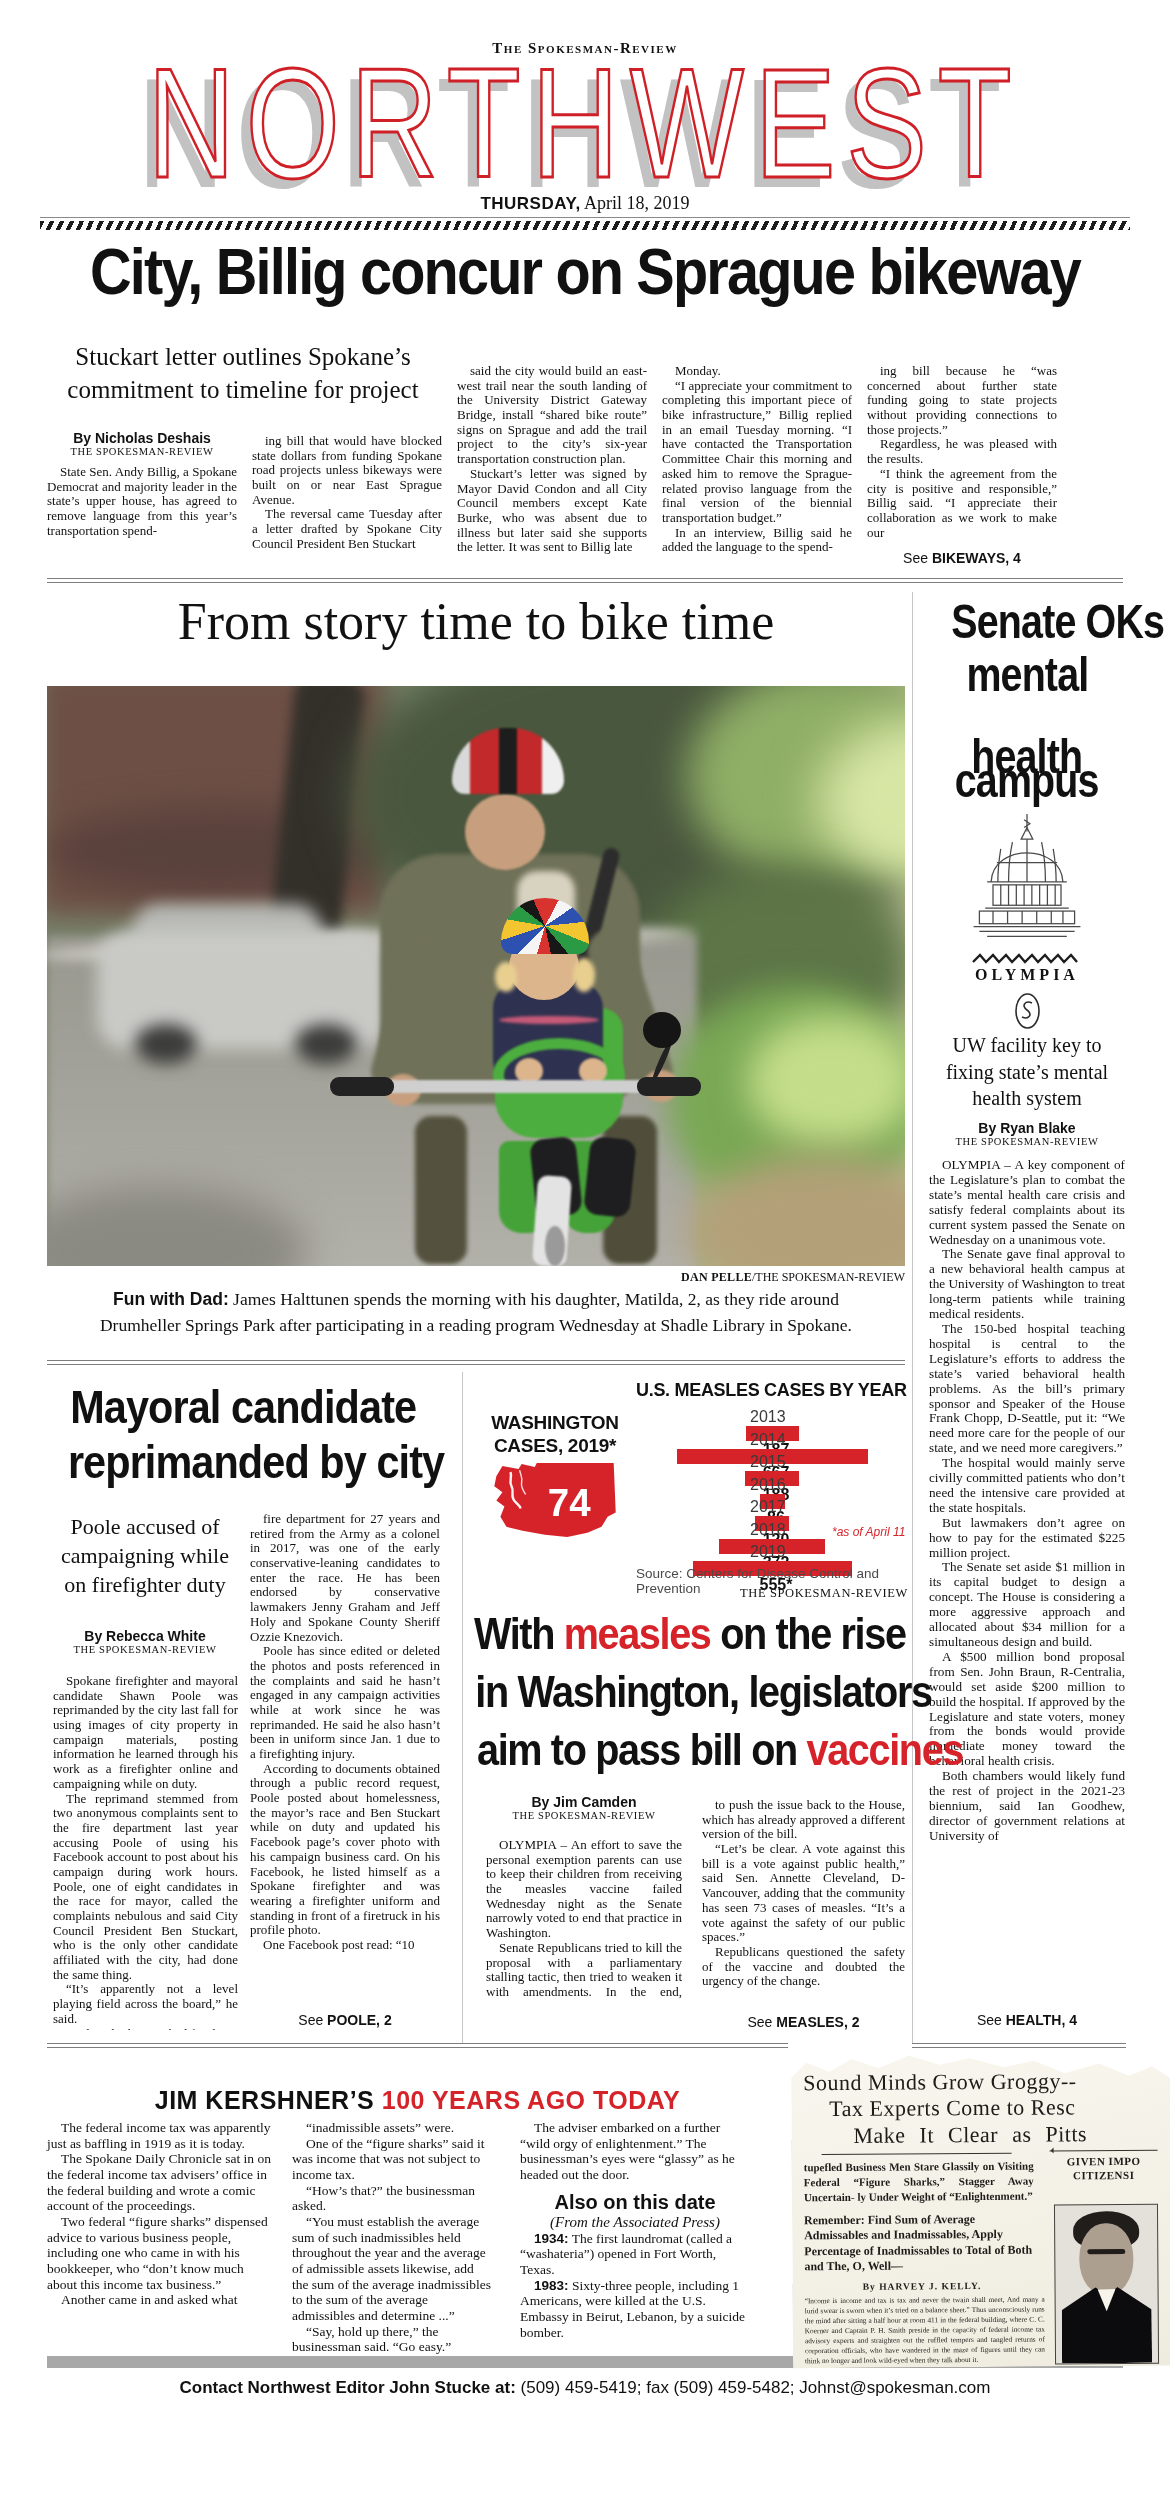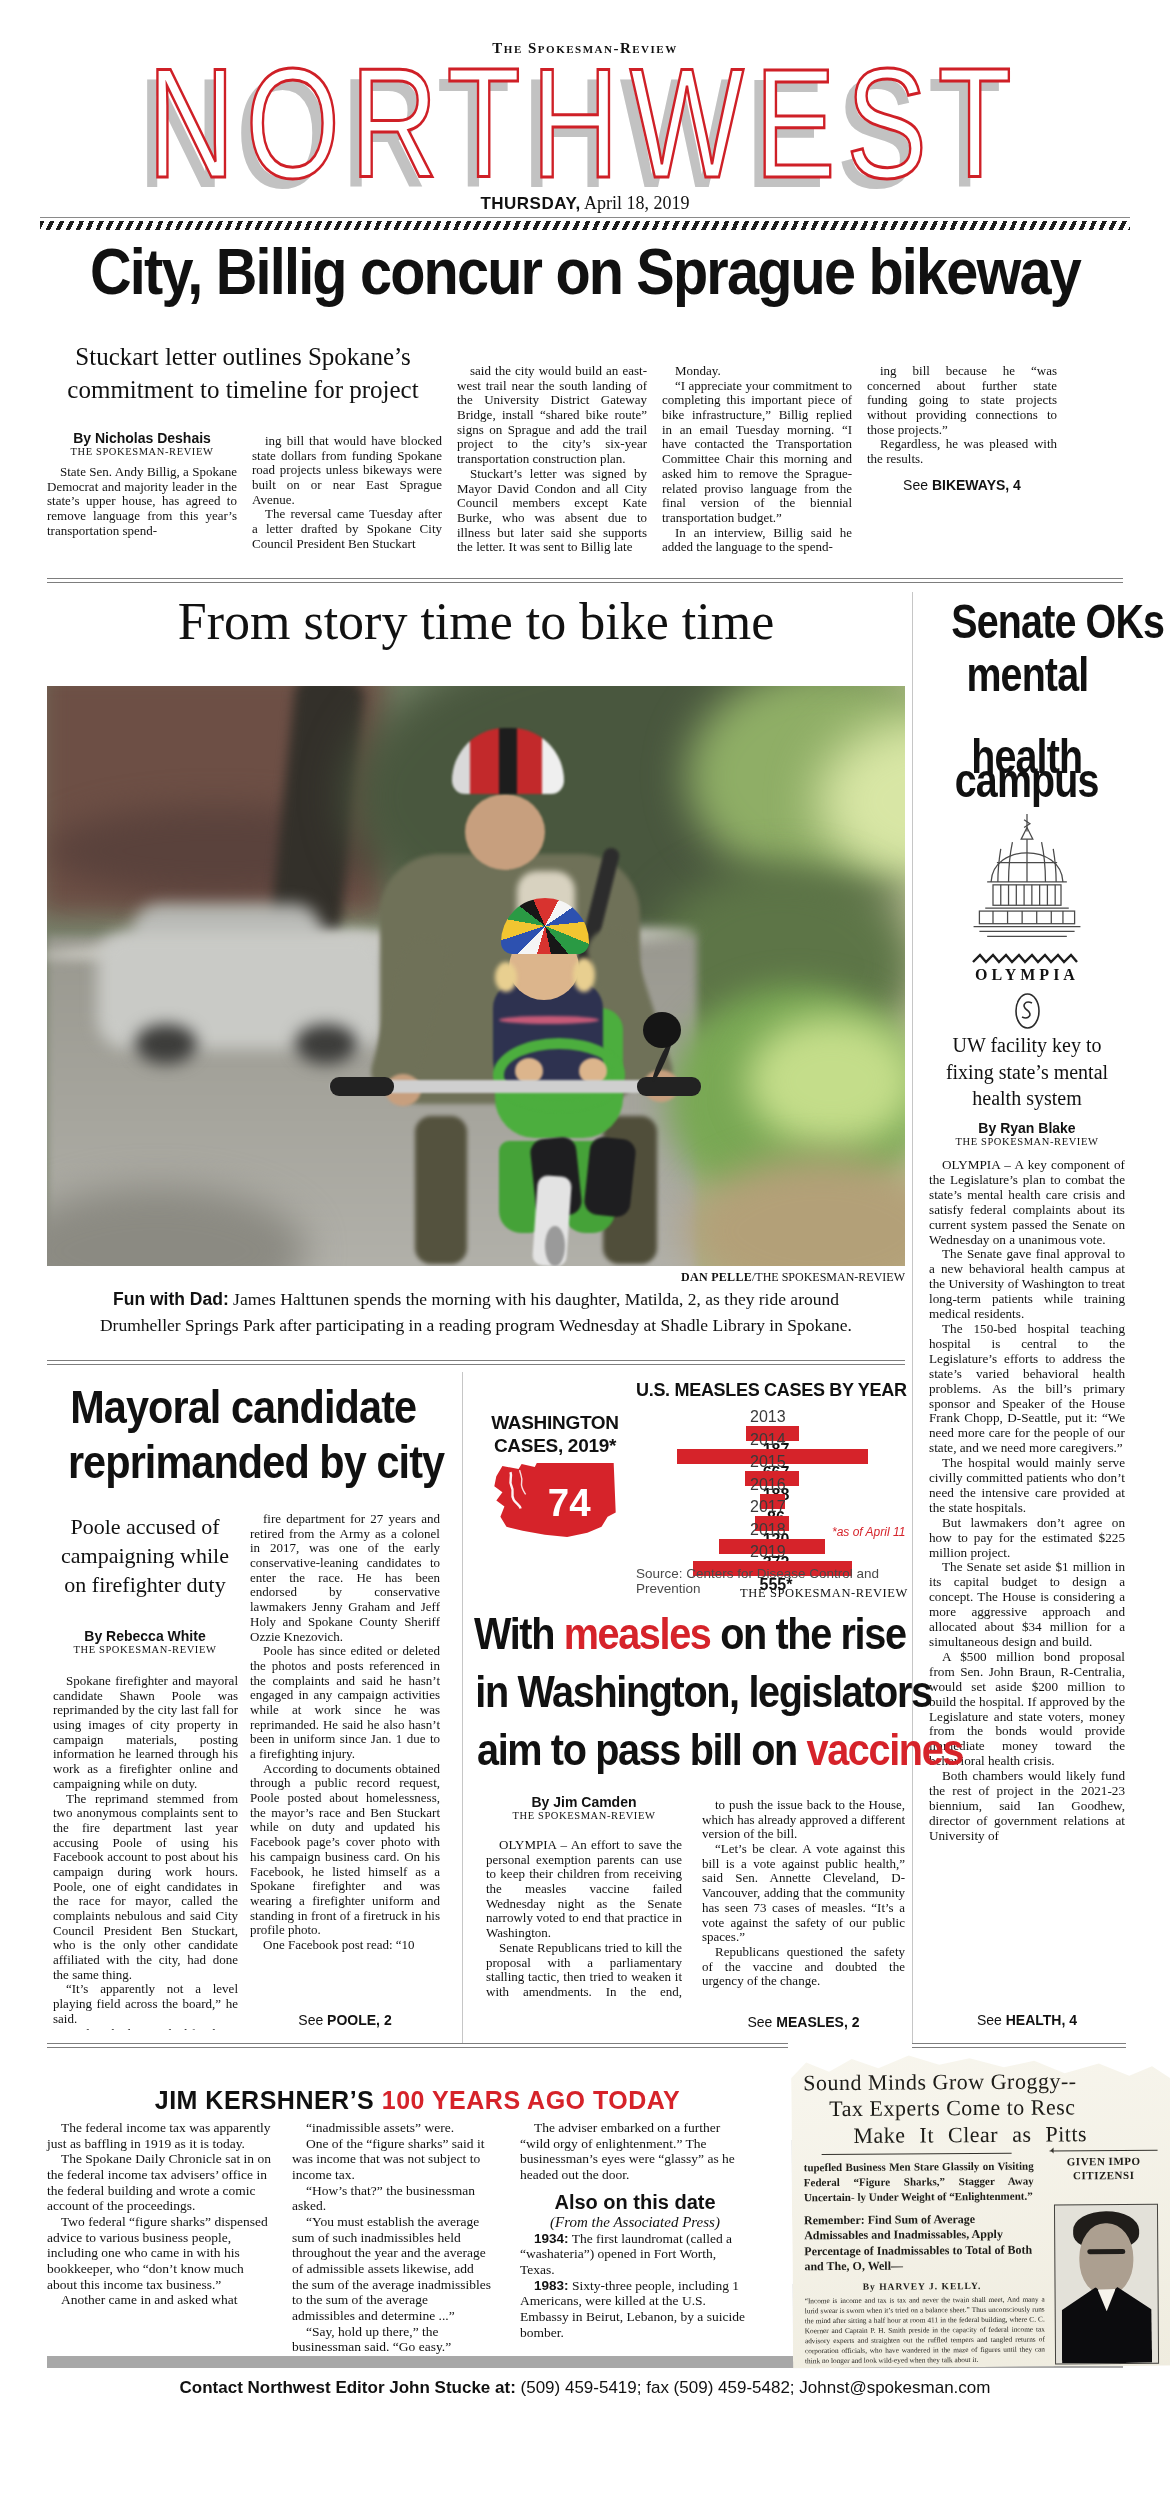--- a/index.html
+++ b/index.html
@@ -178,20 +178,21 @@
     <p>Stuckart’s letter was signed by Mayor David Condon and all City Council members except Kate Burke, who was absent due to illness but later said she supports the letter. It was sent to Billig late</p>
   </div>
   <div class="acol" style="left:662px;top:364px;">
     <p>Monday.</p>
     <p>“I appreciate your commitment to completing this important piece of bike infrastructure,” Billig replied in an email Tuesday morning. “I have contacted the Transportation Committee Chair this morning and asked him to remove the Sprague-related proviso language from the final version of the biennial transportation budget.”</p>
     <p>In an interview, Billig said he added the language to the spend-</p>
   </div>
   <div class="acol" style="left:867px;top:364px;">
     <p>ing bill because he “was concerned about further state funding going to state projects without providing connections to those projects.”</p>
     <p>Regardless, he was pleased with the results.</p>
+    <p>“I think the agreement from the city is positive and responsible,” Billig said. “I appreciate their collaboration as we work to make our</p>
     <p class="see"><span>See </span><b>BIKEWAYS, 4</b></p>
   </div>
   <div class="dd abs" style="top:578px;left:47px;width:1076px;"></div>
 
   <div id="feature-head" class="abs">From story time to bike time</div>
 
   <div id="photo" class="abs">
 
     <div class="blob" style="left:-10px;top:-20px;width:350px;height:250px;background:#6d4f45;filter:blur(14px);border-radius:8px;"></div>
     <div class="blob" style="left:0;top:120px;width:340px;height:90px;background:#5a423c;filter:blur(16px);"></div>

